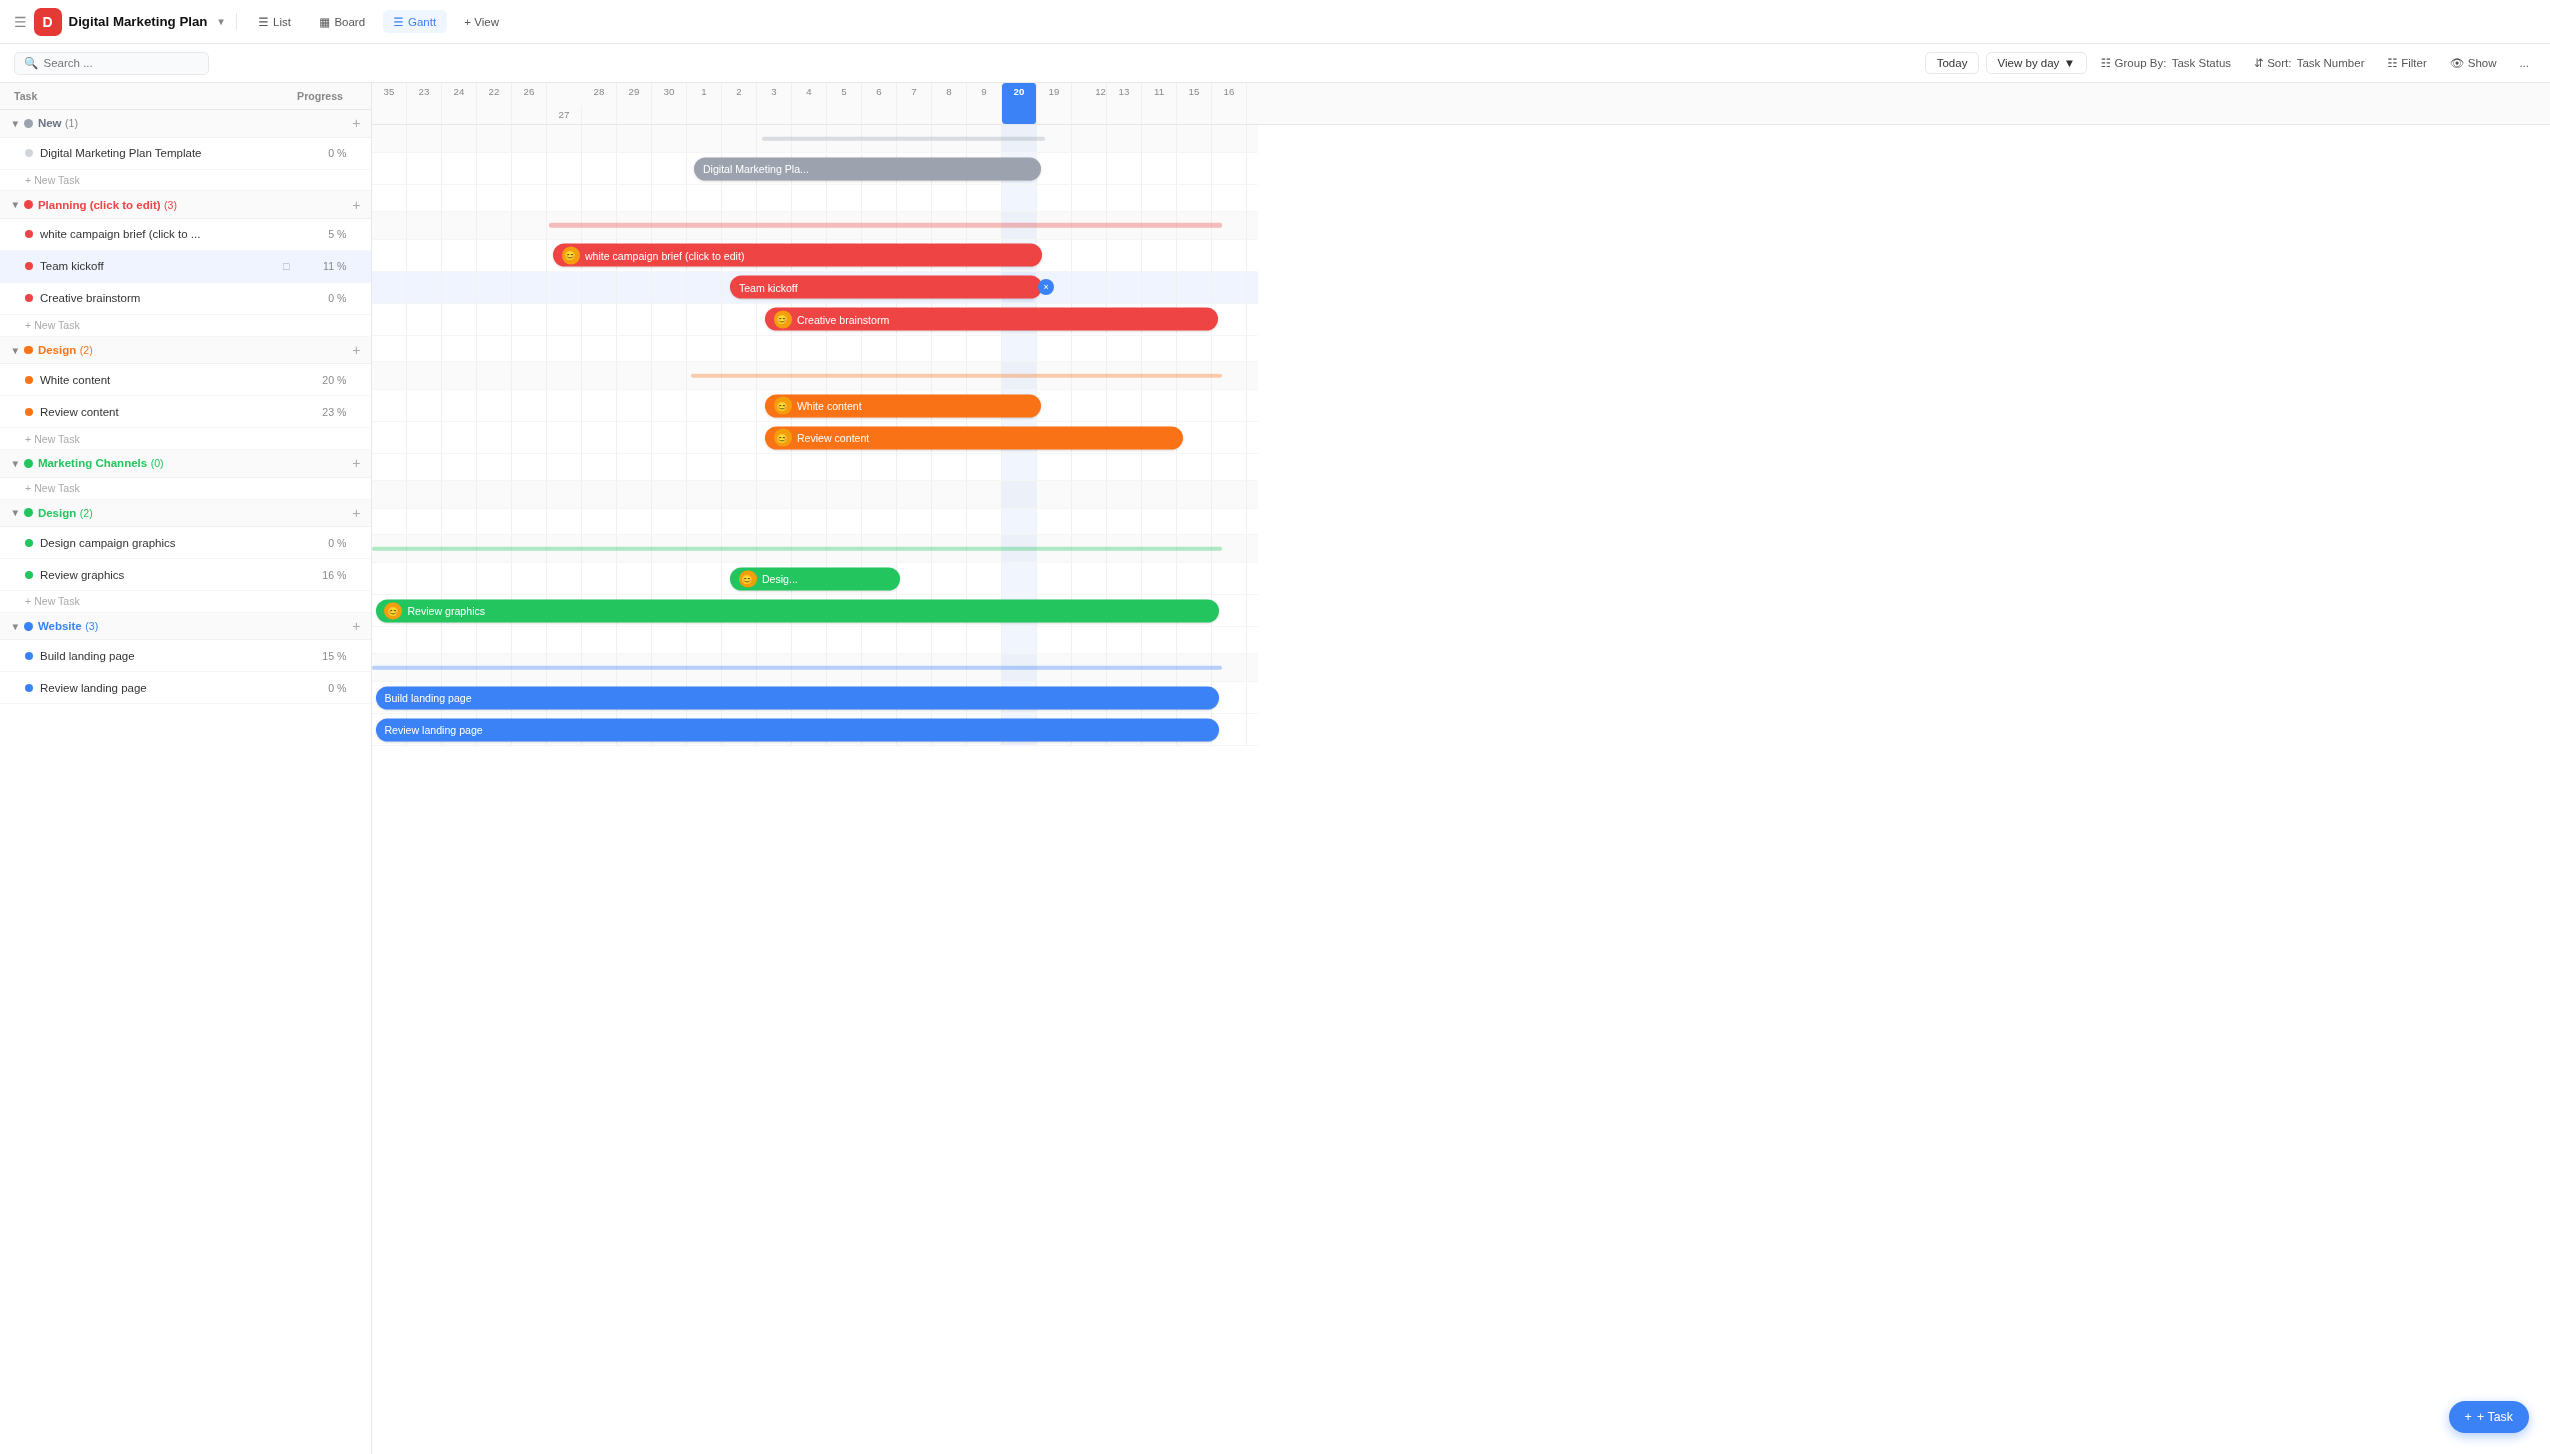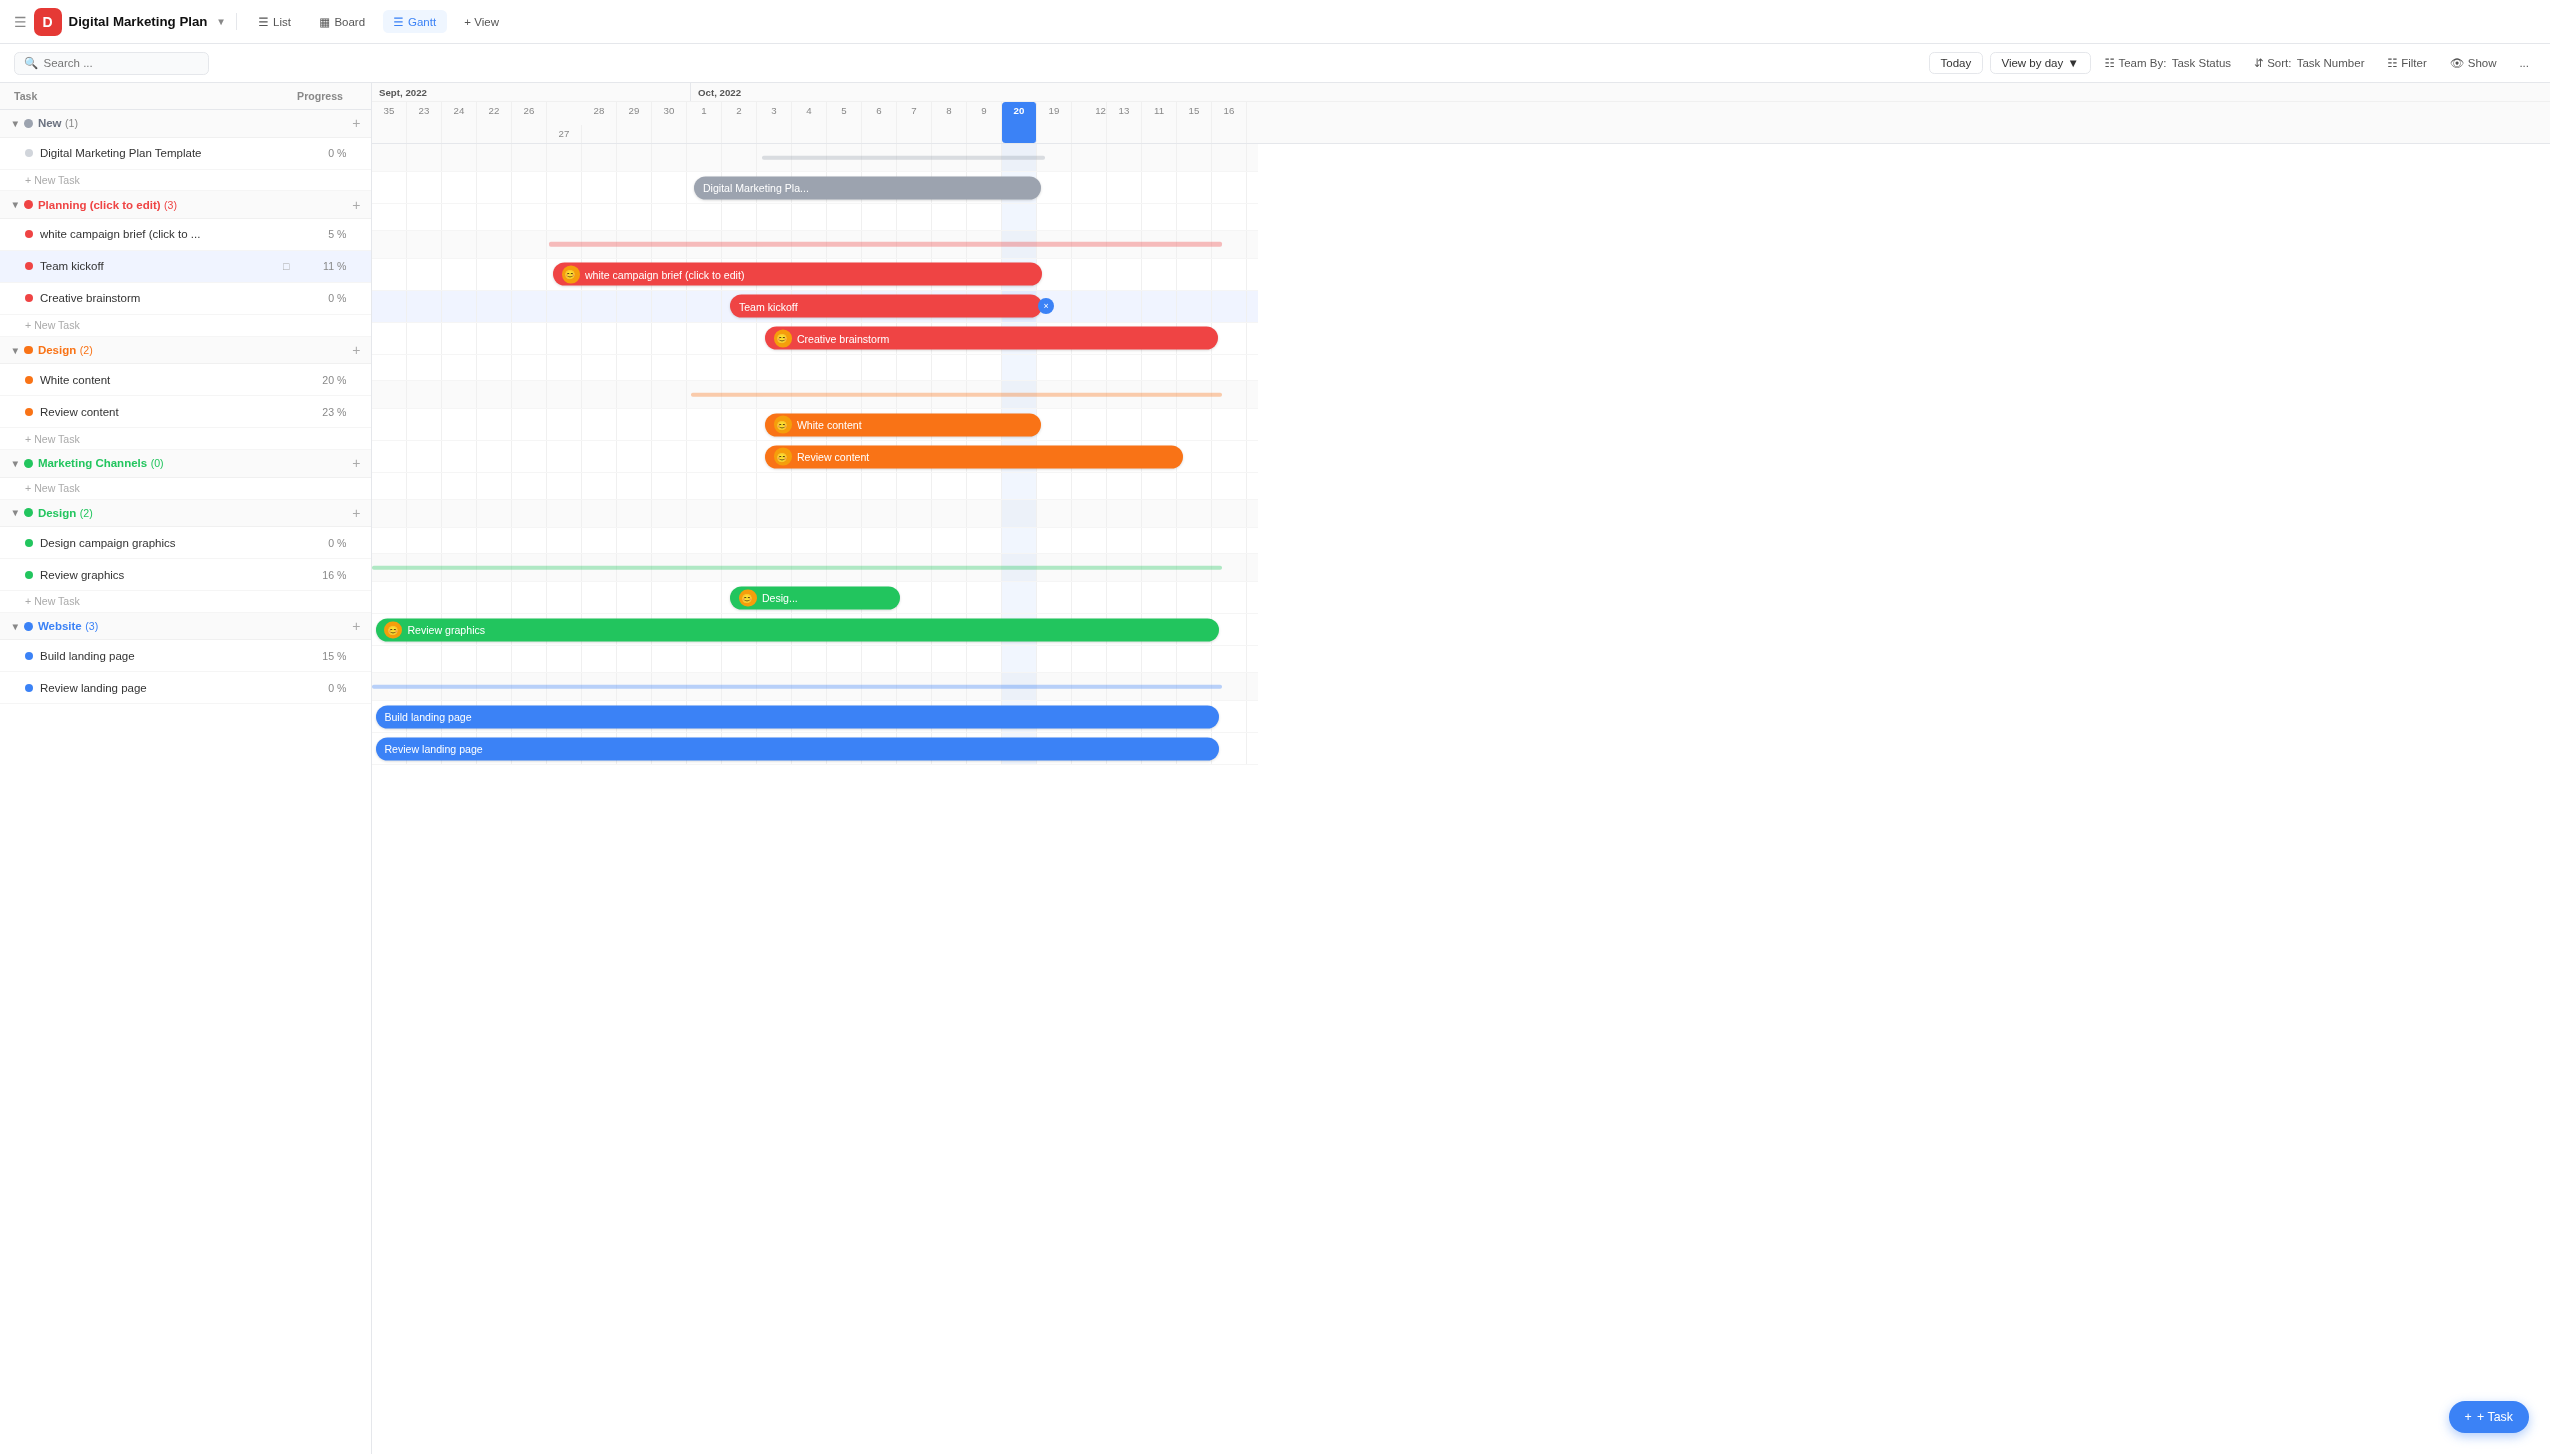--- a/index.html
+++ b/index.html
@@ -169,21 +169,21 @@
   </div>
   <div class="toolbar-spacer"></div>
   <button class="toolbar-today-btn">Today</button>
   <button class="view-by-day-btn">
     <span>View by day</span>
     <span>▼</span>
   </button>
   <div class="toolbar-right">
     <div class="toolbar-action">
       <span>☷</span>
-      <span>Team By:</span>
+      <span>Group By:</span>
       <span style="margin-left:1.8px;font-weight:500;">Task Status</span>
     </div>
     <div class="toolbar-action">
       <span>⇵</span>
       <span>Sort:</span>
       <span style="margin-left:1.8px;font-weight:500;">Task Number</span>
     </div>
     <div class="toolbar-action">
       <span>☷</span>
       <span>Filter</span>
@@ -319,24 +319,20 @@
     <div class="task-row">
       <span class="task-dot" style="background:#3b82f6;"></span>
       <span class="task-name">Review landing page</span>
       <span class="task-progress">0 %</span>
     </div>
   </div>
 
   <div class="gantt-panel" id="gantt-panel">
 
   <div style="position: sticky; top: 0px; z-index: 10; background: rgb(250, 250, 250); border-bottom: 0.9px solid rgb(229, 231, 235);">
-        <div style="display: flex; border-bottom: 0.9px solid rgb(240, 240, 240);">
-          <div style="width: 319px; padding: 3.5px 7px; font-size: 9.7px; font-weight: 600; color: rgb(85, 85, 85); border-right: 0.9px solid rgb(229, 231, 235);">Sept, 2022</div>
-          <div style="width: 567px; padding: 3.5px 7px; font-size: 9.7px; font-weight: 600; color: rgb(85, 85, 85);">Oct, 2022</div>
-        </div>
         <div style="display: flex;">
           <div style="width: 35px; text-align: center; font-size: 9.7px; padding: 2.7px 0px 4.4px; border-right: 0.9px solid rgb(240, 240, 240); color: rgb(136, 136, 136);">35</div>
           <div style="width: 35px; text-align: center; font-size: 9.7px; padding: 2.7px 0px 4.4px; border-right: 0.9px solid rgb(240, 240, 240); color: rgb(136, 136, 136);">23</div>
           <div style="width: 35px; text-align: center; font-size: 9.7px; padding: 2.7px 0px 4.4px; border-right: 0.9px solid rgb(240, 240, 240); color: rgb(136, 136, 136);">24</div>
           <div style="width: 35px; text-align: center; font-size: 9.7px; padding: 2.7px 0px 4.4px; border-right: 0.9px solid rgb(240, 240, 240); color: rgb(136, 136, 136);">22</div>
           <div style="width: 35px; text-align: center; font-size: 9.7px; padding: 2.7px 0px 4.4px; border-right: 0.9px solid rgb(240, 240, 240); color: rgb(136, 136, 136);">26</div>
           <div style="width: 35px; text-align: center; font-size: 9.7px; padding: 2.7px 0px 4.4px; border-right: 0.9px solid rgb(240, 240, 240); color: rgb(136, 136, 136); margin-top: 23px;">27</div>
           <div style="width: 35px; text-align: center; font-size: 9.7px; padding: 2.7px 0px 4.4px; border-right: 0.9px solid rgb(240, 240, 240); color: rgb(136, 136, 136);">28</div>
           <div style="width: 35px; text-align: center; font-size: 9.7px; padding: 2.7px 0px 4.4px; border-right: 0.9px solid rgb(240, 240, 240); color: rgb(136, 136, 136);">29</div>
           <div style="width: 35px; text-align: center; font-size: 9.7px; padding: 2.7px 0px 4.4px; border-right: 0.9px solid rgb(240, 240, 240); color: rgb(136, 136, 136);">30</div>

